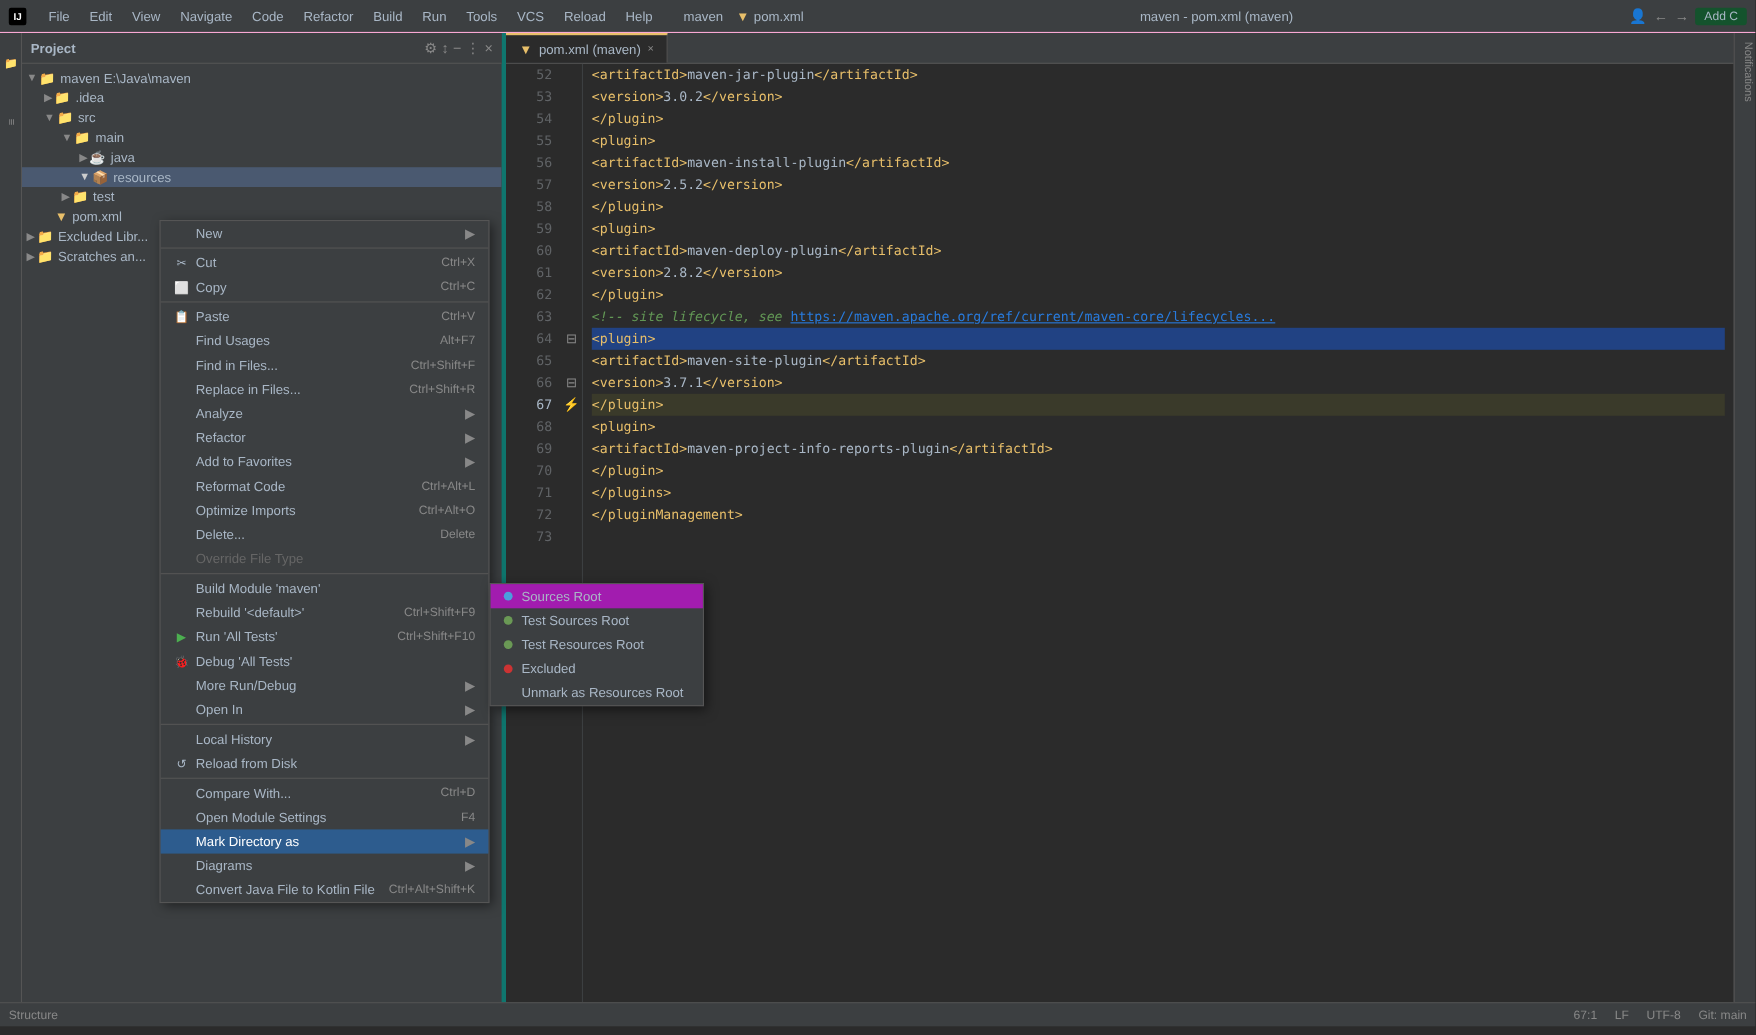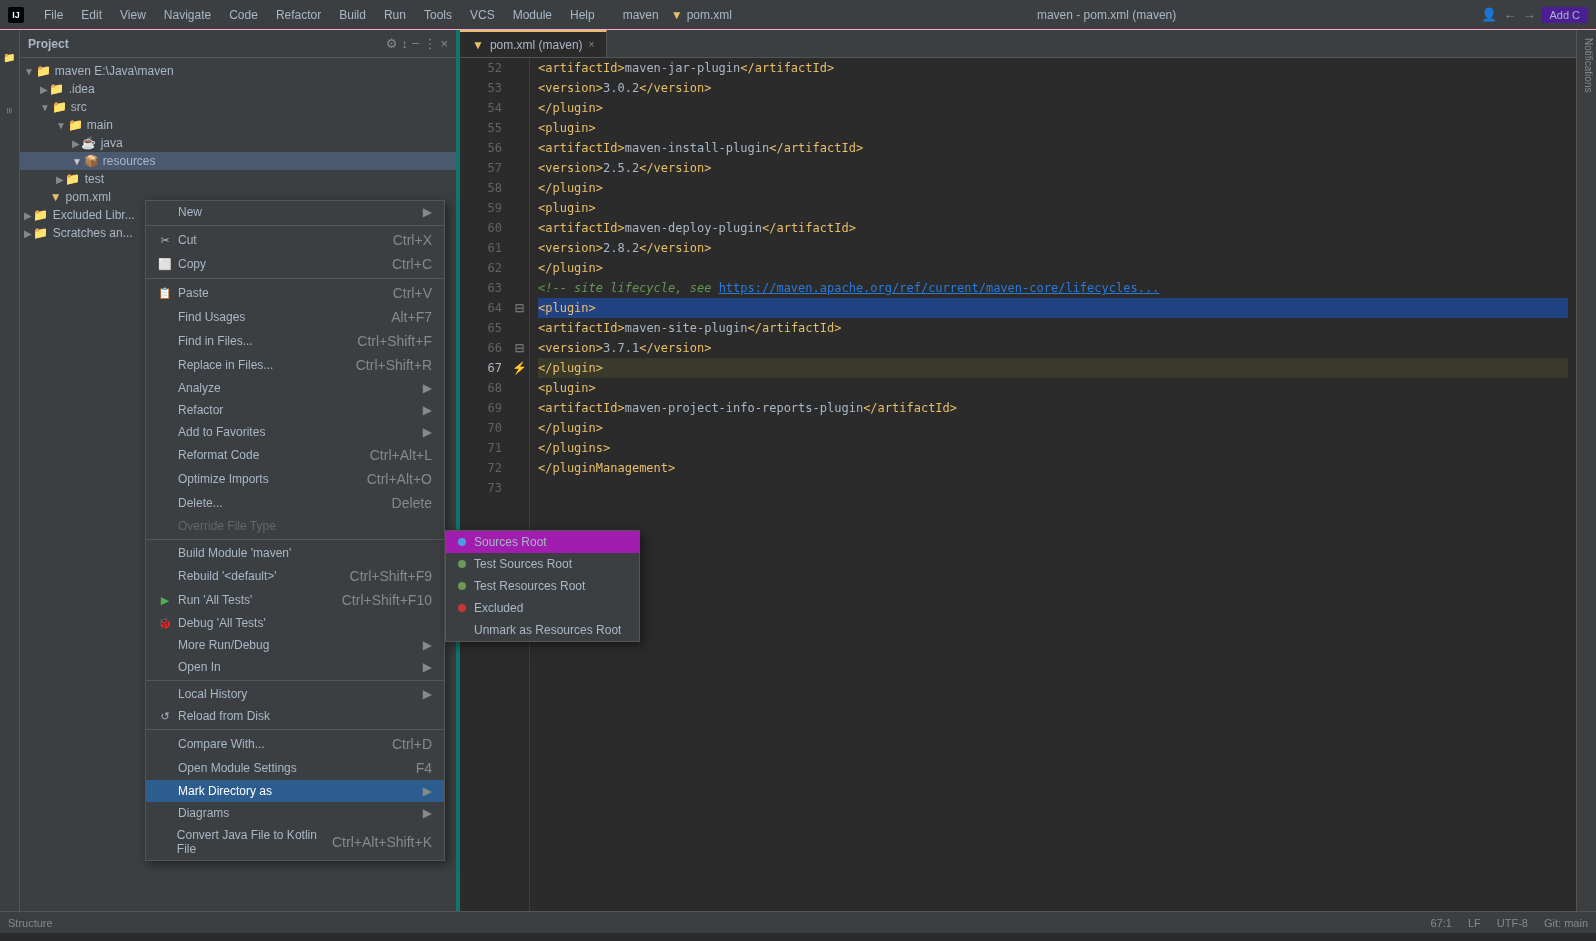--- a/index.html
+++ b/index.html
@@ -47,21 +47,21 @@
     .title-bar-file {
       display: flex; align-items: center; gap: 4px;
     }
     .title-center {
       flex: 1; text-align: center; color: #a9b7c6; font-size: 12px;
     }
     .title-right {
       display: flex; gap: 6px; align-items: center;
     }
     .add-c-btn {
-      background: #4c1d95; border: none; color: #a9b7c6;
+      background: #14532d; border: none; color: #a9b7c6;
       padding: 2px 8px; border-radius: 3px; cursor: pointer; font-size: 11px; text-align: right;
     }
 
     
     .main-layout {
       display: flex;
       height: calc(941px - 30px - 30px);
     }
 
     
@@ -134,21 +134,21 @@
     .ctx-item {
       display: flex;
       align-items: center;
       padding: 4px 12px;
       cursor: pointer;
       color: #a9b7c6;
       gap: 6px;
     }
     .ctx-item.highlighted { background: #2d5c8e; color: white; }
     .ctx-item.disabled { color: #666; }
-    .ctx-item .shortcut { margin-left: auto; color: #888; font-size: 14px; }
+    .ctx-item .shortcut { margin-left: auto; color: #888; font-size: 11px; }
     .ctx-item .arrow { margin-left: auto; color: #888; }
     .ctx-separator {
       height: 1px; background: #555; margin: 2px 0;
     }
     .ctx-icon-placeholder {
       width: 14px; height: 14px;
       display: inline-flex; align-items: center; justify-content: center;
       font-size: 11px;
     }
 
@@ -277,21 +277,21 @@
     <span class="title-bar-menu-item">File</span>
     <span class="title-bar-menu-item">Edit</span>
     <span class="title-bar-menu-item">View</span>
     <span class="title-bar-menu-item">Navigate</span>
     <span class="title-bar-menu-item">Code</span>
     <span class="title-bar-menu-item">Refactor</span>
     <span class="title-bar-menu-item">Build</span>
     <span class="title-bar-menu-item">Run</span>
     <span class="title-bar-menu-item">Tools</span>
     <span class="title-bar-menu-item">VCS</span>
-    <span class="title-bar-menu-item">Module</span>
+    <span class="title-bar-menu-item">Reload</span>
     <span class="title-bar-menu-item">Help</span>
   </div>
   <span class="title-bar-project">maven</span>
   <div class="title-bar-file">
     <span style="color:#e8bf6a;">▼</span>
     <span>pom.xml</span>
   </div>
   <div class="title-center">maven - pom.xml (maven)</div>
   <div class="title-right">
     <span style="color:#888;font-size:13px;">👤</span>

